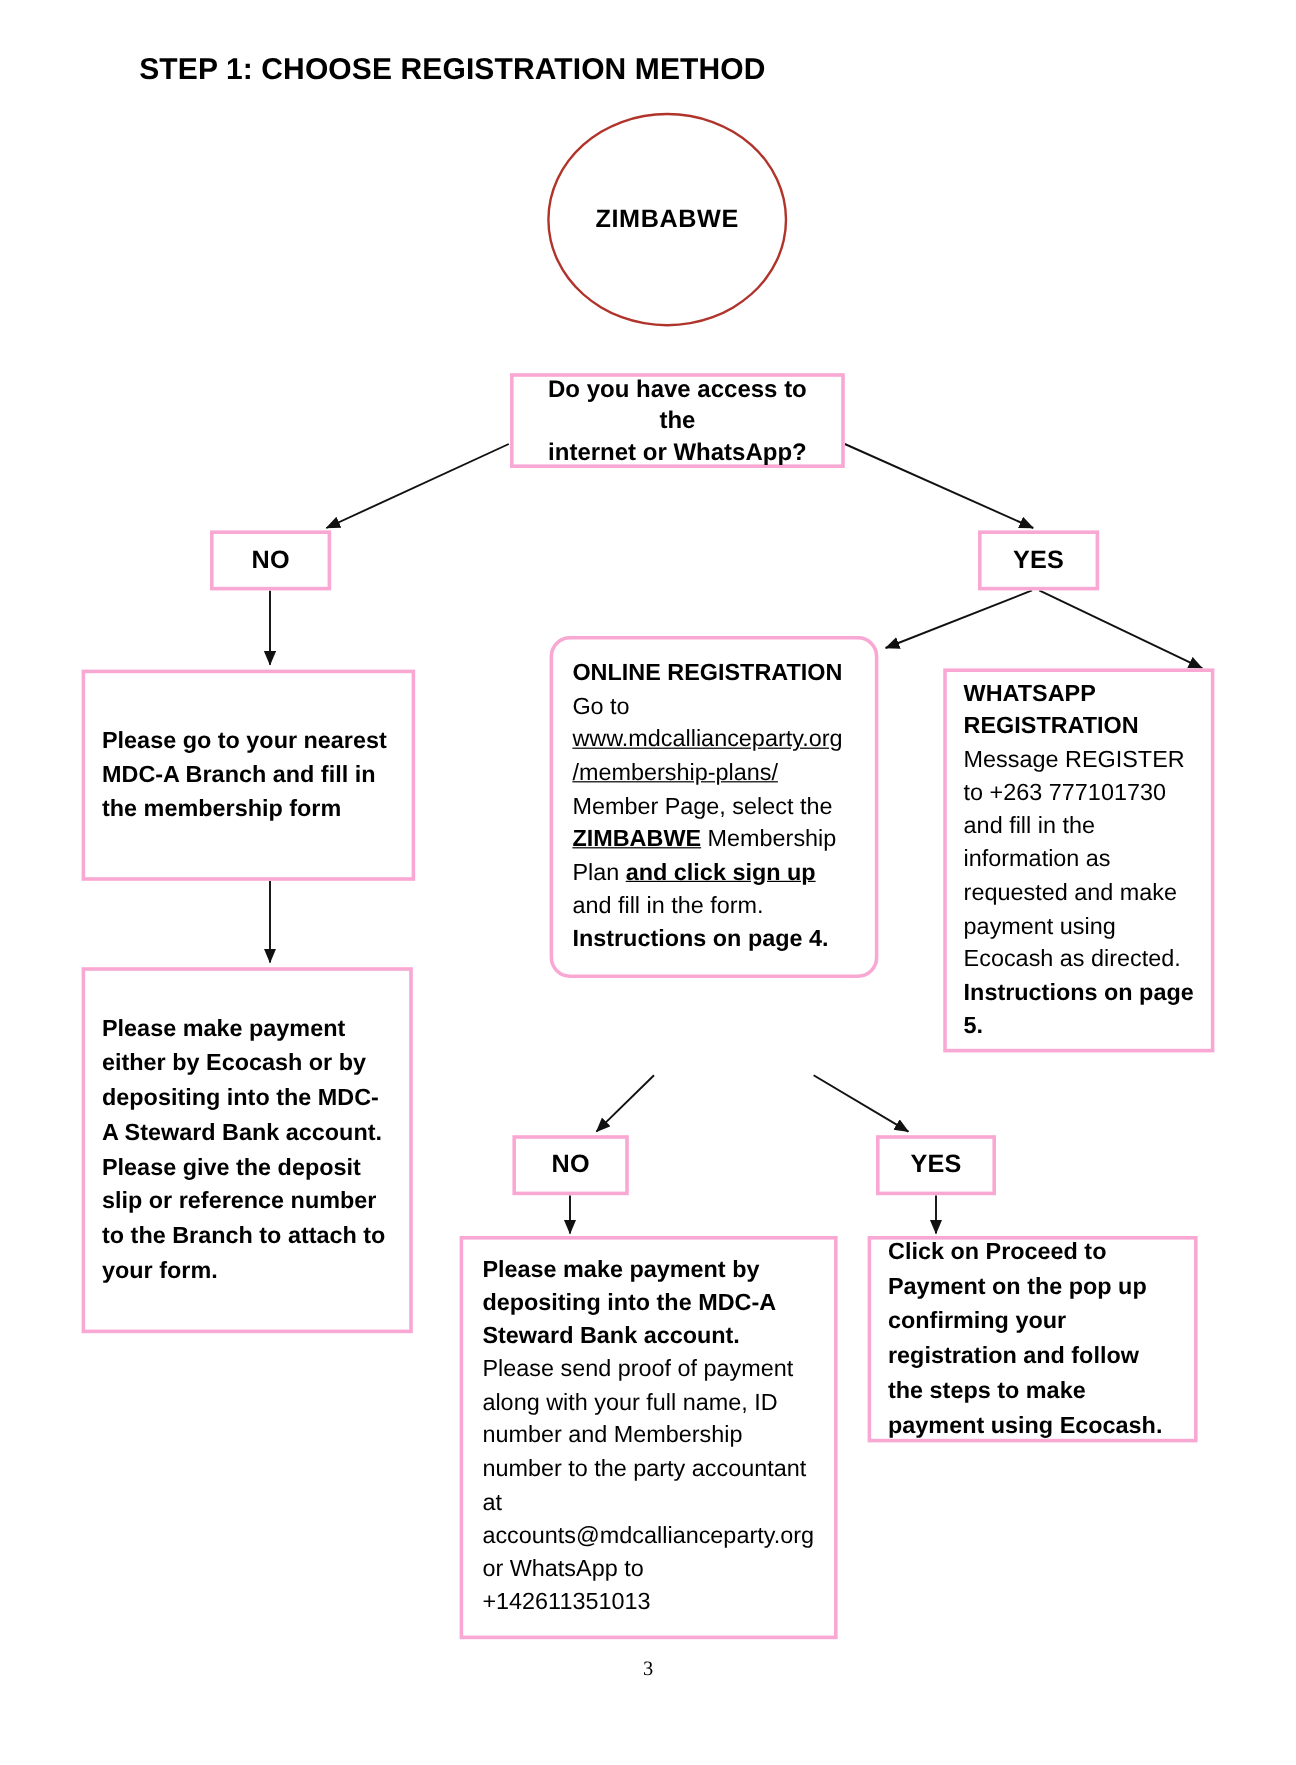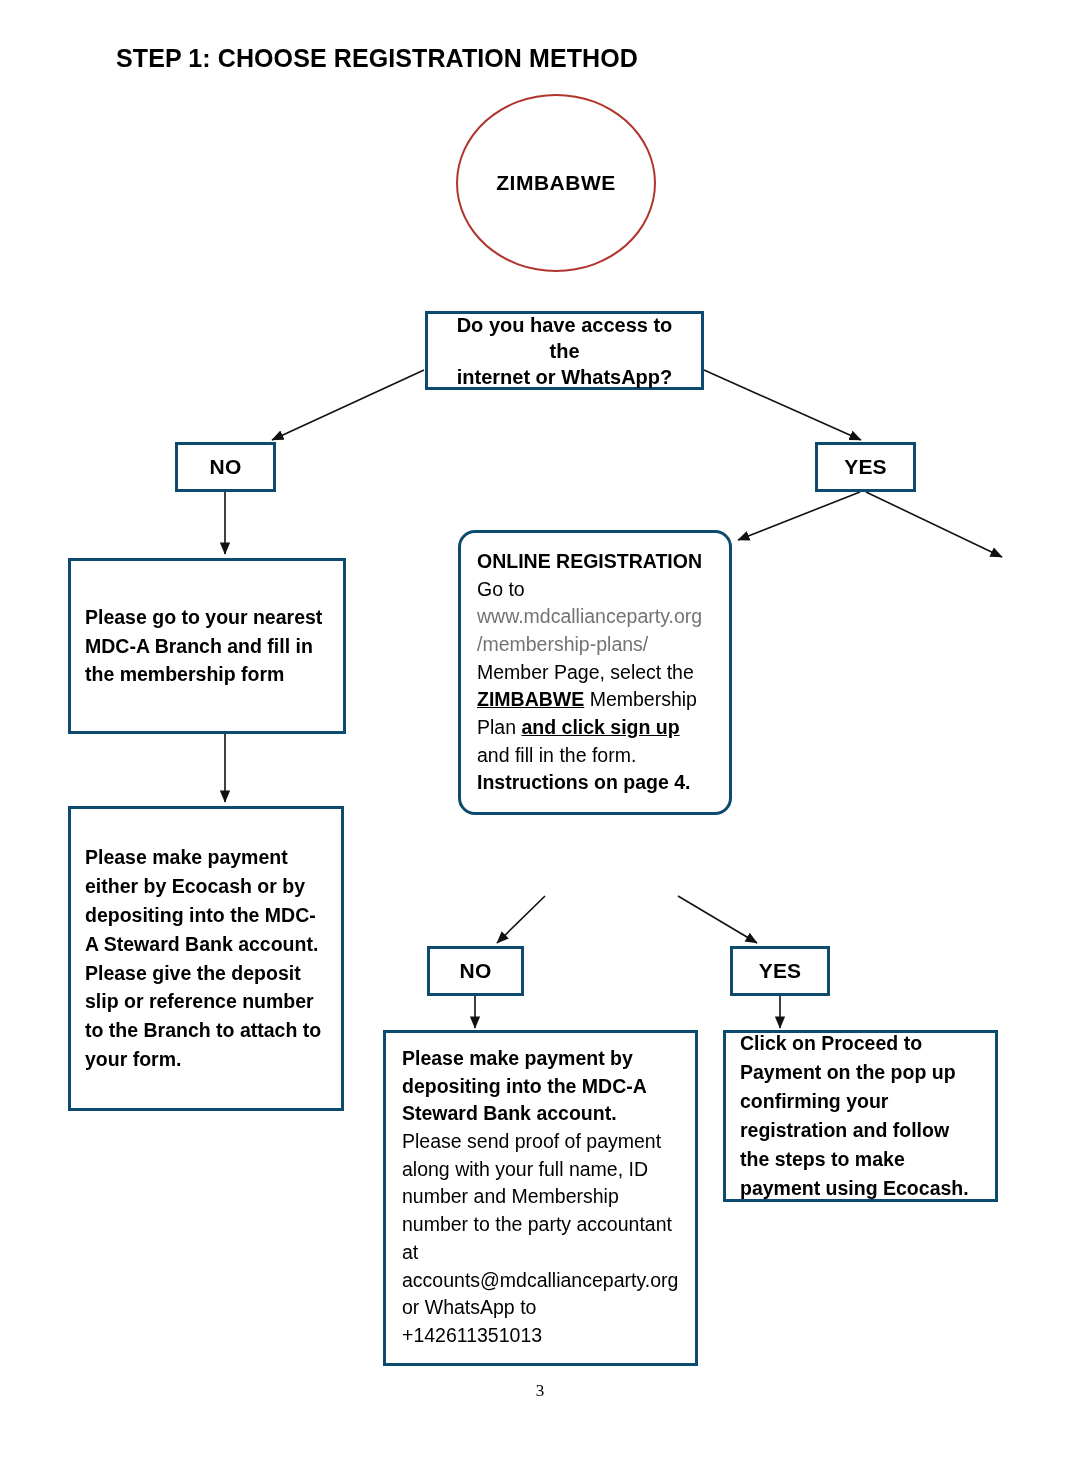--- a/index.html
+++ b/index.html
@@ -24,21 +24,21 @@
     left: 0;
     top: 0;
     width: 1080px;
     height: 1471px;
     pointer-events: none;
   }
   .node {
     position: absolute;
     box-sizing: border-box;
     background: #ffffff;
-    border: 3px solid #0c4a6e;
+    border: 3px solid #f9a8d4;
     display: flex;
     align-items: center;
     justify-content: flex-start;
     z-index: 2;
   }
   .node.center {
     justify-content: center;
     text-align: center;
   }
   .node .inner {
@@ -105,21 +105,22 @@
     top: 1381px;
     width: 1080px;
     text-align: center;
     font-size: 17px;
     font-family: "Liberation Serif", serif;
   }
   .ln { font-weight: normal; }
   .b { font-weight: bold; }
   .bu { font-weight: bold; text-decoration: underline; }
   .link {
-    color: #737373;
+    color: #000000;
+    text-decoration: underline;
     word-break: break-all;
   }
   .hdr { font-weight: bold; }
 </style>
 </head>
 <body>
 
 <div id="page">
 
   <div id="title">STEP 1: CHOOSE REGISTRATION METHOD</div>
@@ -183,20 +184,28 @@
     <div class="inner" style="padding:0 16px;">
       <div class="hdr">ONLINE REGISTRATION</div>
       <div>Go to</div>
       <div class="link">www.mdcallianceparty.org</div>
       <div class="link">/membership-plans/</div>
       <div><span class="ln">Member Page, select the </span><span class="bu">ZIMBABWE</span><span class="ln"> Membership Plan </span><span class="bu">and click sign up</span><span class="ln"> and fill in the form.</span></div>
       <div class="b">Instructions on page 4.</div>
     </div>
   </div>
 
+  <div class="node proc-mixed" style="left:786px; top:557px; width:226px; height:320px;">
+    <div class="inner" style="padding:0 14px;">
+      <div class="hdr">WHATSAPP</div>
+      <div class="hdr">REGISTRATION</div>
+      <div class="ln">Message REGISTER to +263 777101730 and fill in the information as requested and make payment using Ecocash as directed.</div>
+      <div class="b">Instructions on page 5.</div>
+    </div>
+  </div>
 
 
   <div class="node center label-box" style="left:427px; top:946px; width:97px; height:50px;">
     <div class="inner">NO</div>
   </div>
 
   <div class="node center label-box" style="left:730px; top:946px; width:100px; height:50px;">
     <div class="inner">YES</div>
   </div>
 

